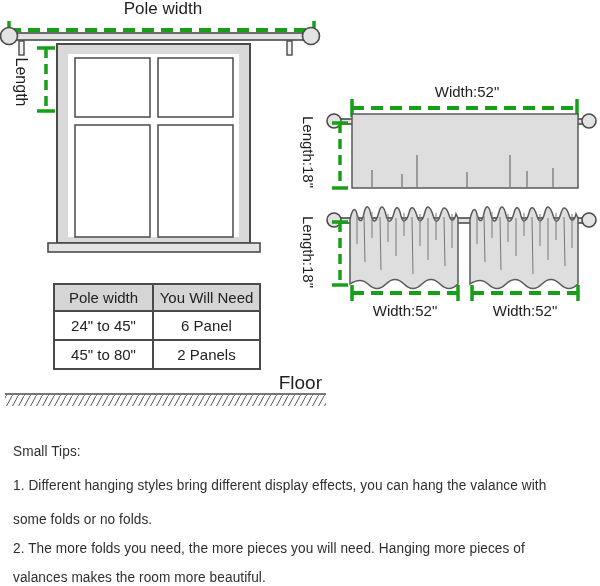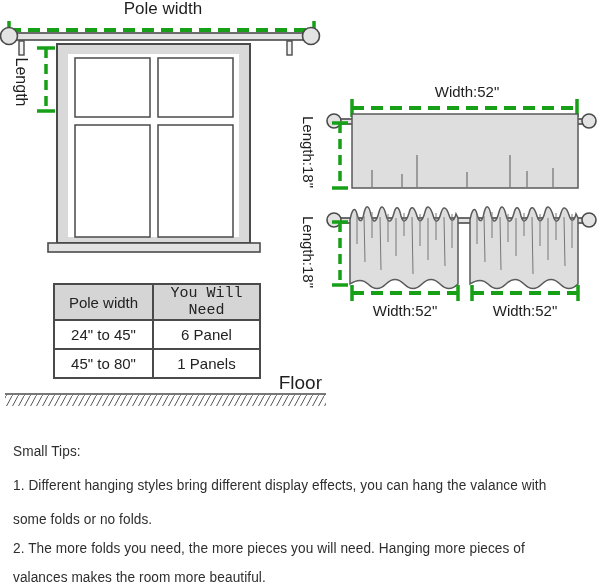--- a/index.html
+++ b/index.html
@@ -28,21 +28,21 @@
   .size-table{
     position:absolute;left:53px;top:283px;border-collapse:collapse;
     font-size:15px;color:#222;text-align:center;
   }
   .size-table th,.size-table td{
     border:2px solid #4a4a4a;padding:0;font-weight:400;
   }
   .size-table th{background:#d5d5d5;height:25px;}
   .size-table td{height:27px;background:#fff;}
   .size-table .c1{width:97px;}
-  .size-table .c2{width:105px;font-family:Liberation Mono, monospace;}
+  .size-table .c2{width:105px;}
   
   .tip{
     position:absolute;left:13px;font-size:15.5px;color:#2e2e2e;white-space:nowrap;
     transform:scaleX(0.88);transform-origin:0 50%;letter-spacing:0.1px;
   }
 </style>
 </head>
 <body>
 
 <svg width="600" height="430" viewBox="0 0 600 430" style="position:absolute;left:0;top:0;">
@@ -159,21 +159,21 @@
       <th class="c2">You Will Need</th>
     </tr>
   </thead>
   <tbody>
     <tr>
       <td>24" to 45"</td>
       <td>6 Panel</td>
     </tr>
     <tr>
       <td>45" to 80"</td>
-      <td>1 Panels</td>
+      <td>2 Panels</td>
     </tr>
   </tbody>
 </table>
 
 <div class="tip" style="top:442px;">Small Tips:</div>
 <div class="tip" style="top:476px;">1. Different hanging styles bring different display effects, you can hang the valance with</div>
 <div class="tip" style="top:510px;">some folds or no folds.</div>
 <div class="tip" style="top:539px;">2. The more folds you need, the more pieces you will need. Hanging more pieces of</div>
 <div class="tip" style="top:568px;">valances makes the room more beautiful.</div>
 

